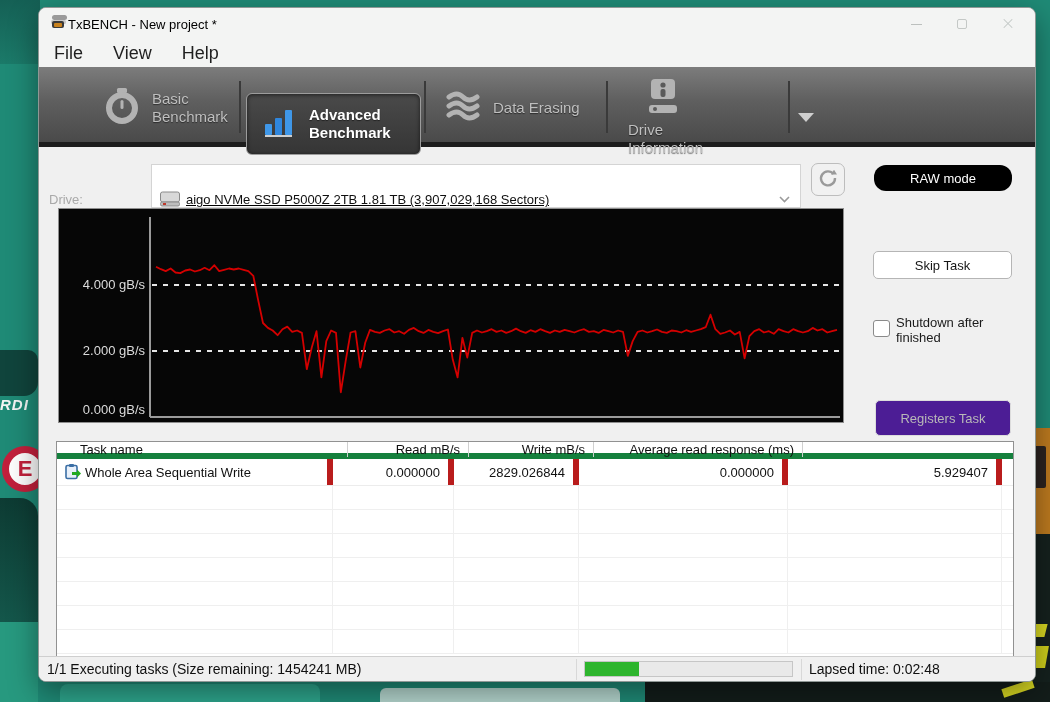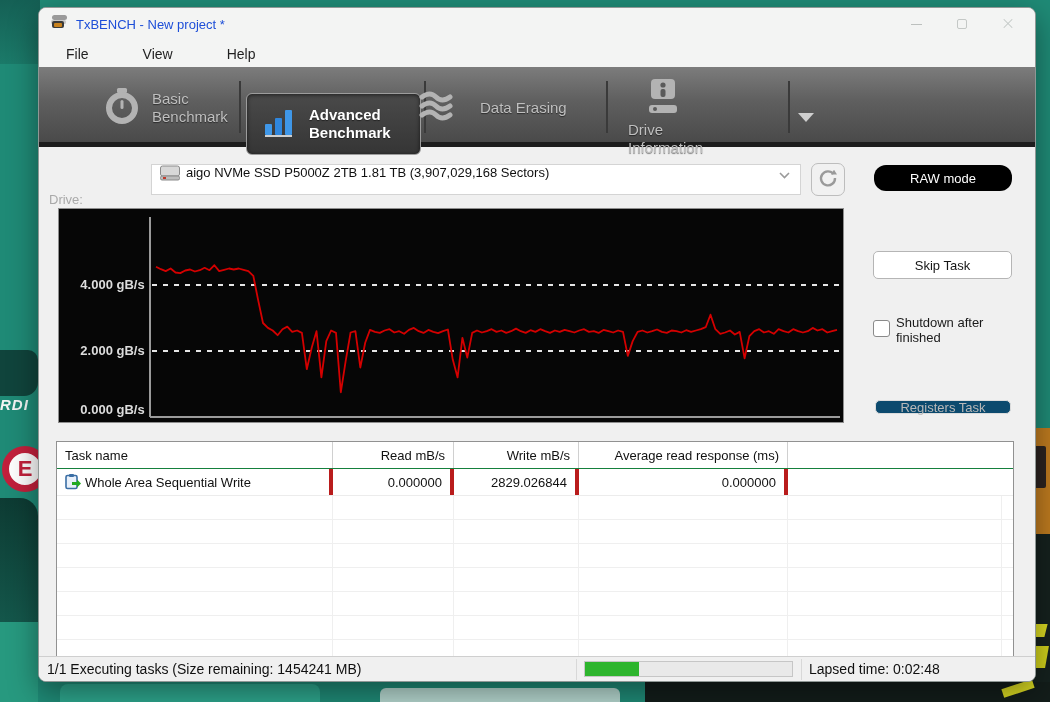--- a/index.html
+++ b/index.html
@@ -24,74 +24,74 @@
   .wp-bottom-dark{left:645px;top:682px;width:405px;height:20px;background:#131d1a;}
   .wp-bottom-yellow{left:1002px;top:684px;width:32px;height:9px;background:#d8d822;transform:rotate(-18deg);}
 
   
   #win{position:absolute;left:38px;top:7px;width:998px;height:675px;background:#f0f0f0;
        border:1px solid #8f9795;border-radius:8px;box-shadow:0 10px 30px rgba(0,0,0,.4);overflow:hidden;}
 
   
   #titlebar{position:absolute;left:0;top:0;width:100%;height:32px;background:#f3f4f3;display:flex;align-items:center;}
   #titlebar .appicon{margin-left:12px;}
-  #titlebar .title{margin-left:8px;font-size:13px;color:#1d4ed8;}
+  #titlebar .title{font-size:13px;color:#000000;}
   .capbtns{position:absolute;right:4px;top:0;height:32px;display:flex;}
   .capbtn{width:46px;height:32px;display:flex;align-items:center;justify-content:center;}
   .glyph-min{width:11px;height:1px;background:#bcc0be;}
   .glyph-max{width:10px;height:10px;border:1px solid #c4c8c6;border-radius:2px;}
   .glyph-close{position:relative;width:12px;height:12px;}
   .glyph-close::before,.glyph-close::after{content:"";position:absolute;left:0;top:5px;width:12px;height:1px;background:#c4c8c6;}
   .glyph-close::before{transform:rotate(45deg);}
   .glyph-close::after{transform:rotate(-45deg);}
 
   
   #menubar{position:absolute;left:0;top:32px;width:100%;height:27px;background:#f3f4f3;display:flex;align-items:center;}
-  .menuitem{padding:0 27px;font-size:14px;color:#1f1f1f;text-align:right;}
+  .menuitem{padding:0 15px;font-size:18px;color:#1f1f1f;text-align:right;}
 
   
   #toolbar{position:absolute;left:0;top:59px;width:100%;height:80px;
            background:linear-gradient(180deg,#7c7c7c 0%,#5f5f5f 45%,#4a4a4a 100%);
            border-bottom:5px solid #1d1d1d;}
   .tbtab{position:absolute;top:10px;height:62px;display:flex;align-items:center;color:#bfbfbf;text-shadow:0 1px 1px rgba(0,0,0,.5);}
   .tbtab .lbl{font-size:15px;line-height:18px;margin-left:12px;}
   .tbtab.active{background:linear-gradient(180deg,#4a4a4a,#353535);border:1px solid #9c9c9c;border-radius:6px;color:#ffffff;box-shadow:inset 0 1px 4px rgba(0,0,0,.6);margin-top:16px;}
   .tbsep{position:absolute;top:14px;width:2px;height:52px;background:#3a3a3a;}
   .tb-arrow{position:absolute;width:0;height:0;border-left:8px solid transparent;border-right:8px solid transparent;border-top:9px solid #cfcfcf;}
 
   
   .lbl-drive{position:absolute;left:10px;top:165px;font-size:13px;color:#a9a9a9;margin-top:19px;}
-  #drivecombo{position:absolute;left:112px;top:156px;width:650px;height:31px;background:#ffffff;border:1px solid #d4d4d4;display:flex;align-items:flex-start;}
+  #drivecombo{position:absolute;left:112px;top:156px;width:650px;height:44px;background:#ffffff;border:1px solid #d4d4d4;display:flex;align-items:flex-end;text-decoration:underline;}
   #drivecombo .dctext{font-size:13px;color:#101010;margin-left:6px;white-space:nowrap;overflow:hidden;}
   #drivecombo .chev{margin-left:auto;margin-right:10px;}
   #refreshbtn{position:absolute;left:772px;top:155px;width:34px;height:33px;background:#f1f1f1;border:1px solid #bdbdbd;border-radius:7px;display:flex;align-items:center;justify-content:center;}
   #rawmode{position:absolute;left:835px;top:157px;width:138px;height:26px;background:#000000;color:#ffffff;font-size:13px;display:flex;align-items:center;justify-content:center;border-radius:12px;}
 
   
   #chartpanel{position:absolute;left:19px;top:200px;width:786px;height:215px;background:#060606;border:1px solid #8e8e8e;}
   #chartpanel svg{position:absolute;left:0;top:0;}
-  .ylab{position:absolute;left:0;width:86px;text-align:center;padding-left:21px;font-size:13px;color:#dcdcdc;font-weight:bold;}
+  .ylab{position:absolute;left:0;width:86px;text-align:right;padding-left:21px;font-size:13px;color:#dcdcdc;}
 
   
   .btn{position:absolute;background:#ffffff;border:1px solid #b5b5b5;border-radius:5px;font-size:13px;color:#161616;display:flex;align-items:center;justify-content:center;}
   #btn-stop{left:834px;top:203px;width:139px;height:28px;}
   #btn-skip{left:834px;top:243px;width:139px;height:28px;}
-  #btn-registers{left:836px;top:392px;width:136px;height:14px;color:#b8b8b8;background:#0c4a6e;border-color:#dcdcdc;text-align:right;}
+  #btn-registers{left:836px;top:392px;width:136px;height:36px;color:#b8b8b8;background:#4c1d95;border-color:#dcdcdc;text-align:right;}
   #chk-shutdown{position:absolute;left:834px;top:312px;width:17px;height:17px;border:1px solid #8a8a8a;border-radius:3px;background:#ffffff;}
   #chk-label{position:absolute;left:857px;top:307px;width:112px;font-size:13px;color:#1a1a1a;line-height:15px;}
 
   
   #tasktable{position:absolute;left:17px;top:433px;width:958px;height:222px;background:#ffffff;border:1px solid #919191;}
   .tgrid{display:grid;grid-template-columns:276px 121px 125px 209px 214px 1fr;}
-  .thead{height:27px;border-bottom:1px solid #15803d;}
+  .thead{height:17px;border-bottom:6px solid #15803d;padding-left:15px;}
   .thead .hcell{display:flex;align-items:center;font-size:13px;color:#111;border-right:1px solid #d0d0d0;padding:0 8px;}
   .thead .hcell.num{justify-content:flex-end;}
   .thead .hcell:last-child{border-right:none;}
   .trow{height:27px;border-bottom:1px solid #ececec;}
-  .trow .cell{display:flex;align-items:center;font-size:13px;color:#111;border-right:4px solid #b91c1c;padding:0 8px;white-space:nowrap;overflow:hidden;}
+  .trow .cell{display:flex;align-items:center;font-size:13px;color:#111;border-right:6px solid #b91c1c;padding:0 8px;white-space:nowrap;overflow:hidden;}
   .trow .cell.num{justify-content:flex-end;}
   .trow .cell:last-child{border-right:none;}
   .trow-empty{height:24px;border-bottom:1px solid #efefef;}
   .trow-empty .cell{border-right:1px solid #efefef;}
   .trow-empty .cell:last-child{border-right:none;}
   .taskname{margin-left:4px;}
 
   
   #statusbar{position:absolute;left:0;bottom:0;width:100%;height:25px;background:#f0f0f0;border-top:1px solid #cfcfcf;font-size:14px;color:#101010;}
   #sb-left{position:absolute;left:8px;top:4px;text-align:center;}
@@ -175,21 +175,21 @@
             <rect x="22" y="5" width="7" height="25" rx="1" fill="#3f97e8"></rect>
             <rect x="2" y="30" width="27" height="2" fill="#cfcfcf"></rect>
           </svg>
         </span>
         <span class="lbl" style="font-weight:bold;">
           <div>Advanced</div>
             <div>Benchmark</div>
         </span>
       </div>
       <div class="tbsep" style="left:385px;"></div>
-      <div class="tbtab" style="left:373px;gap:14px;">
+      <div class="tbtab" style="left:400px;">
         <span style="margin-left:6px;">
           <svg width="36" height="34" viewBox="0 0 36 34">
             <path d="M4 8 Q12 2 18 8 Q24 14 32 8" fill="none" stroke="#b3b3b3" stroke-width="5" stroke-linecap="round"></path>
             <path d="M4 17 Q12 11 18 17 Q24 23 32 17" fill="none" stroke="#b3b3b3" stroke-width="5" stroke-linecap="round"></path>
             <path d="M4 26 Q12 20 18 26 Q24 32 32 26" fill="none" stroke="#b3b3b3" stroke-width="5" stroke-linecap="round"></path>
           </svg>
         </span>
         <span class="lbl">
           <div>Data Erasing</div>
             <div></div>
@@ -274,20 +274,21 @@
               <rect x="1" y="1.5" width="11" height="13" rx="1.5" fill="#e8f0fa" stroke="#3a6ea5" stroke-width="1.6"></rect>
               <rect x="4" y="0" width="5" height="3" rx="1" fill="#3a6ea5"></rect>
               <polygon points="7,8 12,8 12,5.5 16,9.5 12,13.5 12,11 7,11" fill="#22aa22"></polygon>
             </svg>
           </span>
           <span class="taskname">Whole Area Sequential Write</span>
         </div>
         <div class="cell num">0.000000</div>
         <div class="cell num">2829.026844</div>
         <div class="cell num">0.000000</div>
+        <div class="cell num">5.929407</div>
         <div class="cell"></div>
       </div>
       <div id="emptyrows">
           <div class="tgrid trow-empty">
             <div class="cell"></div>
             <div class="cell"></div>
             <div class="cell"></div>
             <div class="cell"></div>
             <div class="cell"></div>
             <div class="cell"></div>

